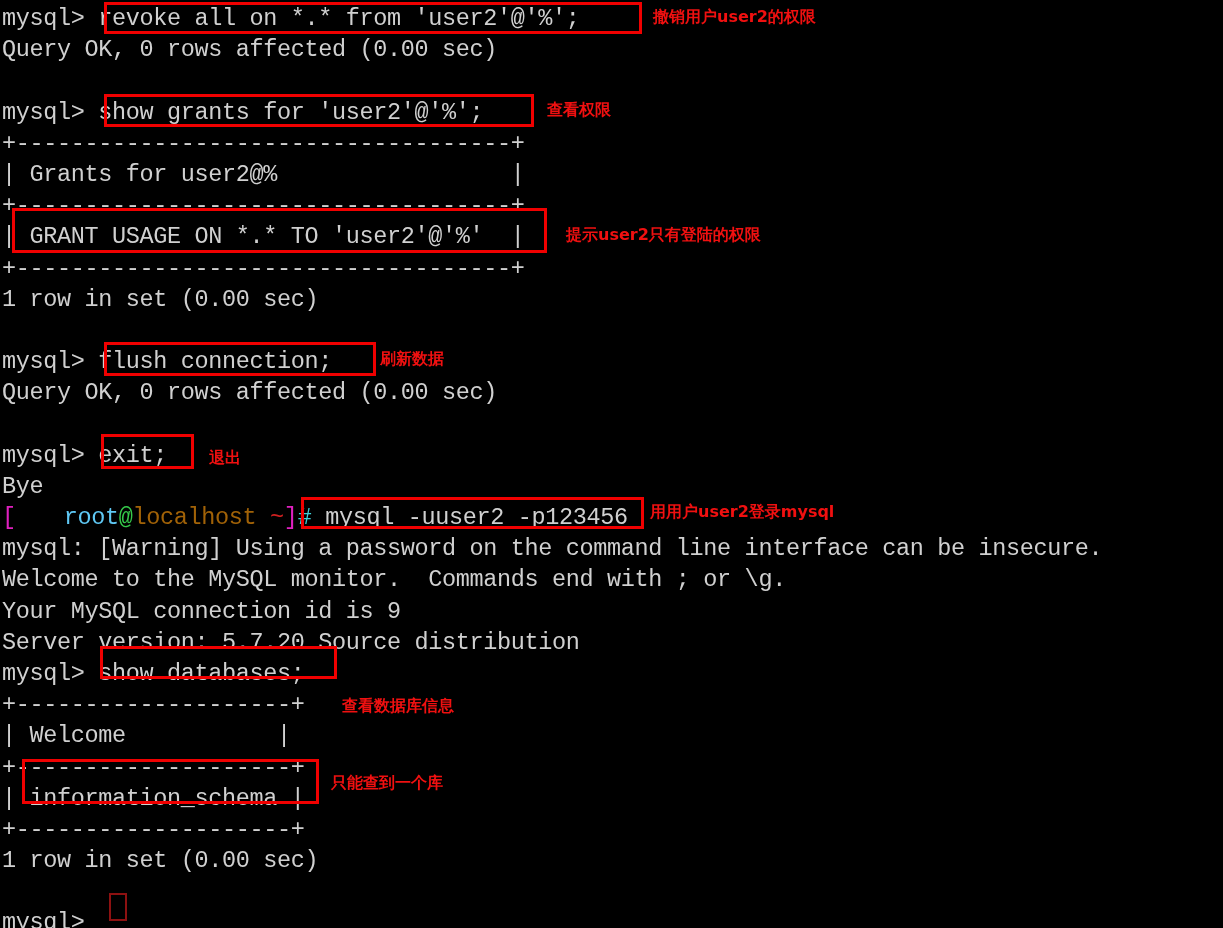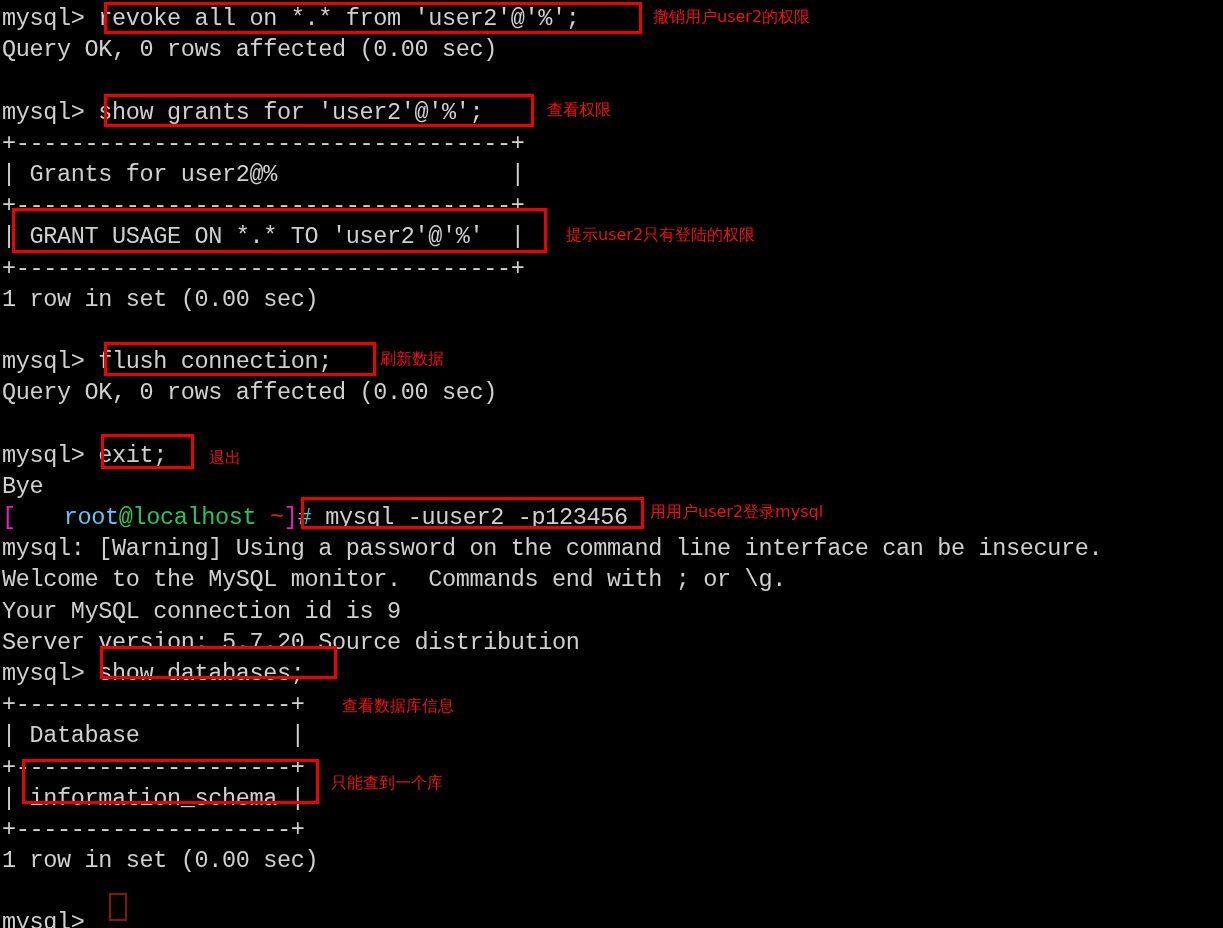--- a/index.html
+++ b/index.html
@@ -32,41 +32,41 @@
     white-space: pre;
     height: 31.2px;
     color: #d0d0d0;
   }
   .line.blank { color: transparent; }
 
   
   .c-bracket { color: #e020c0; }
   .c-user    { color: #5fc8f4; margin-left: 48px; }
   .c-at      { color: #35c94a; }
-  .c-host    { color: #22c55e; }
+  .c-host    { color: #a16207; }
   .c-tilde   { color: #d02020; }
   .c-hash    { color: #3fd0d8; }
 
   
   .hl {
     position: absolute;
     border: 3px solid #f00000;
     box-sizing: border-box;
     pointer-events: none;
   }
   
   .anno {
     position: absolute;
     color: #f01010;
     font-family: "DejaVu Sans", "Liberation Sans", sans-serif;
     font-size: 16px;
     line-height: 16px;
     letter-spacing: 0px;
     white-space: pre;
-    font-weight: 400;
+    font-weight: 700;
   }
   
   .cursor {
     position: absolute;
     border: 2px solid #8d1111;
     box-sizing: border-box;
     background: #000;
   }
 </style>
 </head>
@@ -102,21 +102,21 @@
   <div class="line"><span class="c-bracket">[</span><span class="c-user">root</span><span class="c-at">@</span><span class="c-host">localhost</span><span> </span><span class="c-tilde">~</span><span class="c-bracket">]</span><span class="c-hash"># </span><span>mysql -uuser2 -p123456</span></div>
 
   <div class="line">mysql: [Warning] Using a password on the command line interface can be insecure.</div>
   <div class="line">Welcome to the MySQL monitor.  Commands end with ; or \g.</div>
   <div class="line">Your MySQL connection id is 9</div>
   <div class="line">Server version: 5.7.20 Source distribution</div>
 
   <div class="line"><span>mysql&gt; </span><span>show databases;</span></div>
 
   <div class="line">+--------------------+</div>
-  <div class="line">| Database           |</div>
+  <div class="line">| Welcome           |</div>
   <div class="line">+--------------------+</div>
   <div class="line">| information_schema |</div>
   <div class="line">+--------------------+</div>
   <div class="line">1 row in set (0.00 sec)</div>
 
   <div class="line blank"></div>
 
   <div class="line"><span>mysql&gt; </span></div>
 
   <div class="hl" style="left:104px;  top:2px;   width:538px;  height:32px;"></div>

